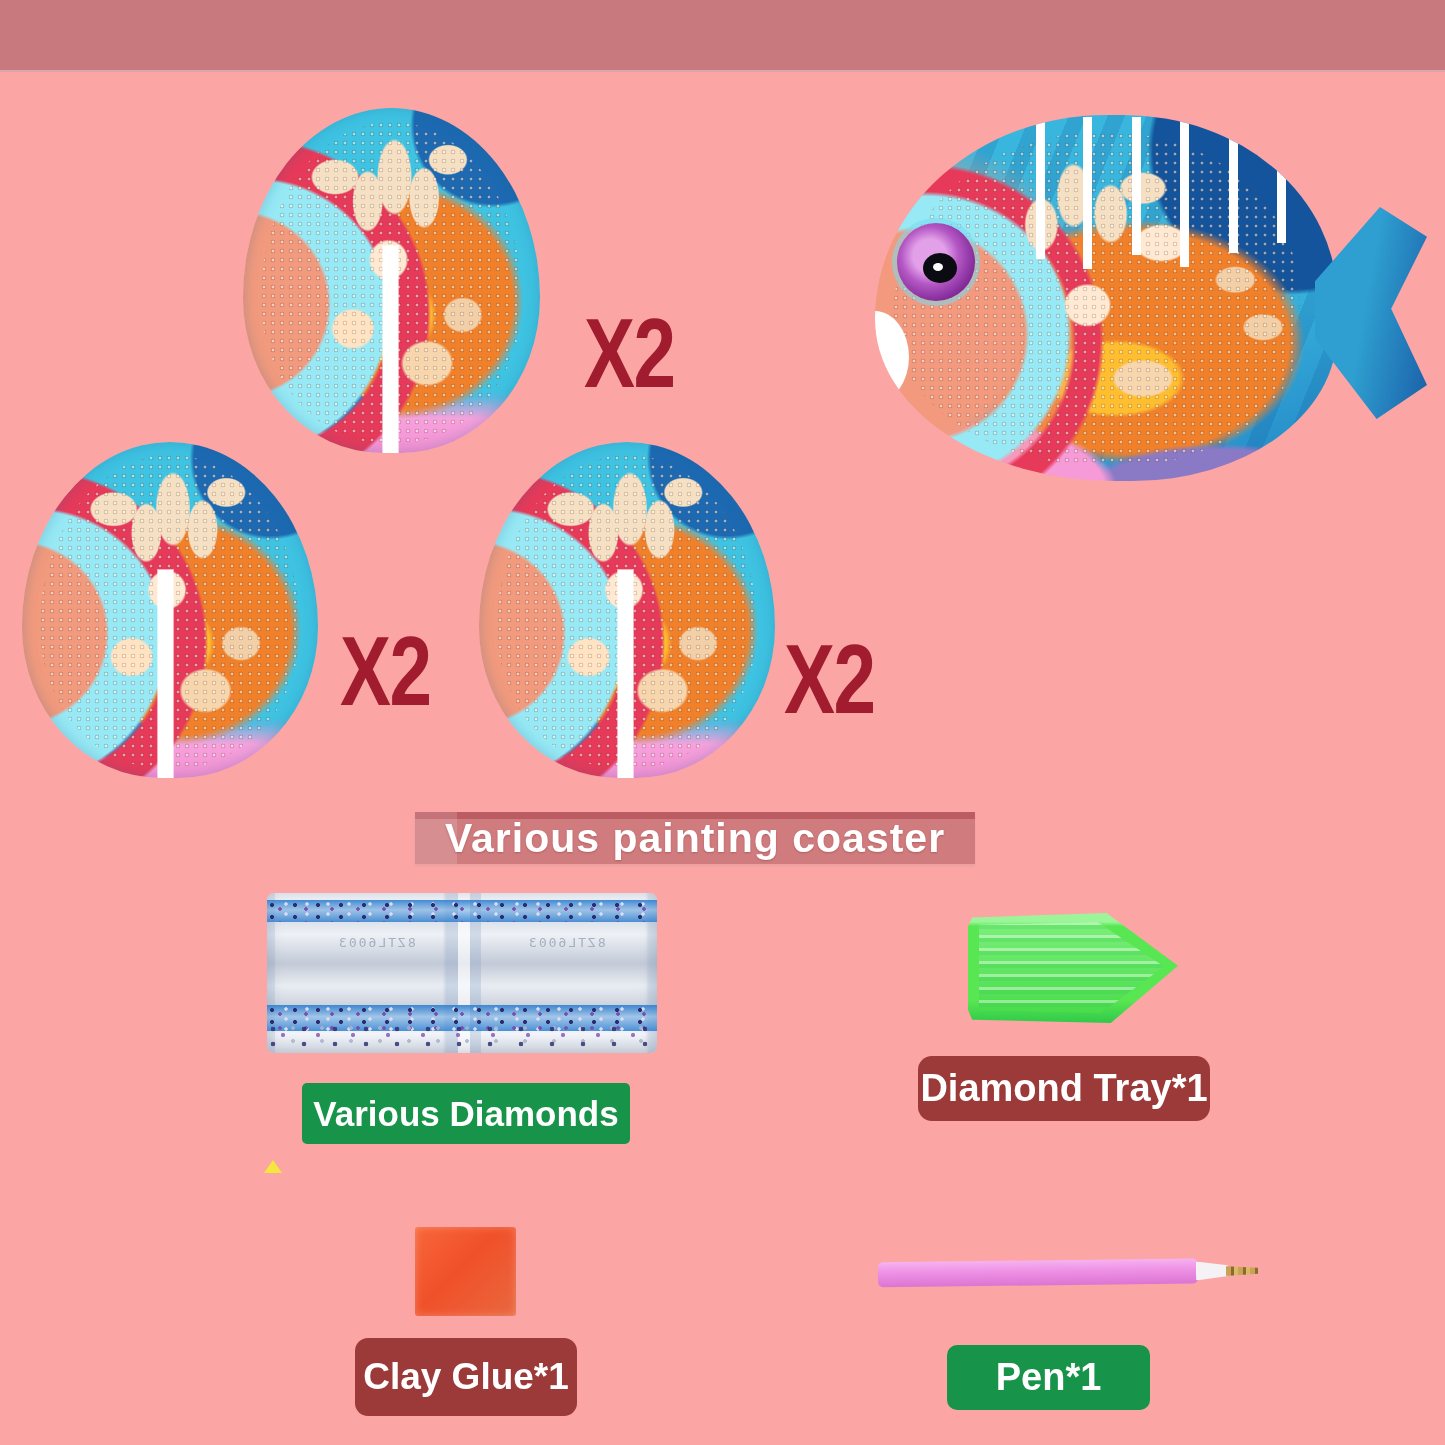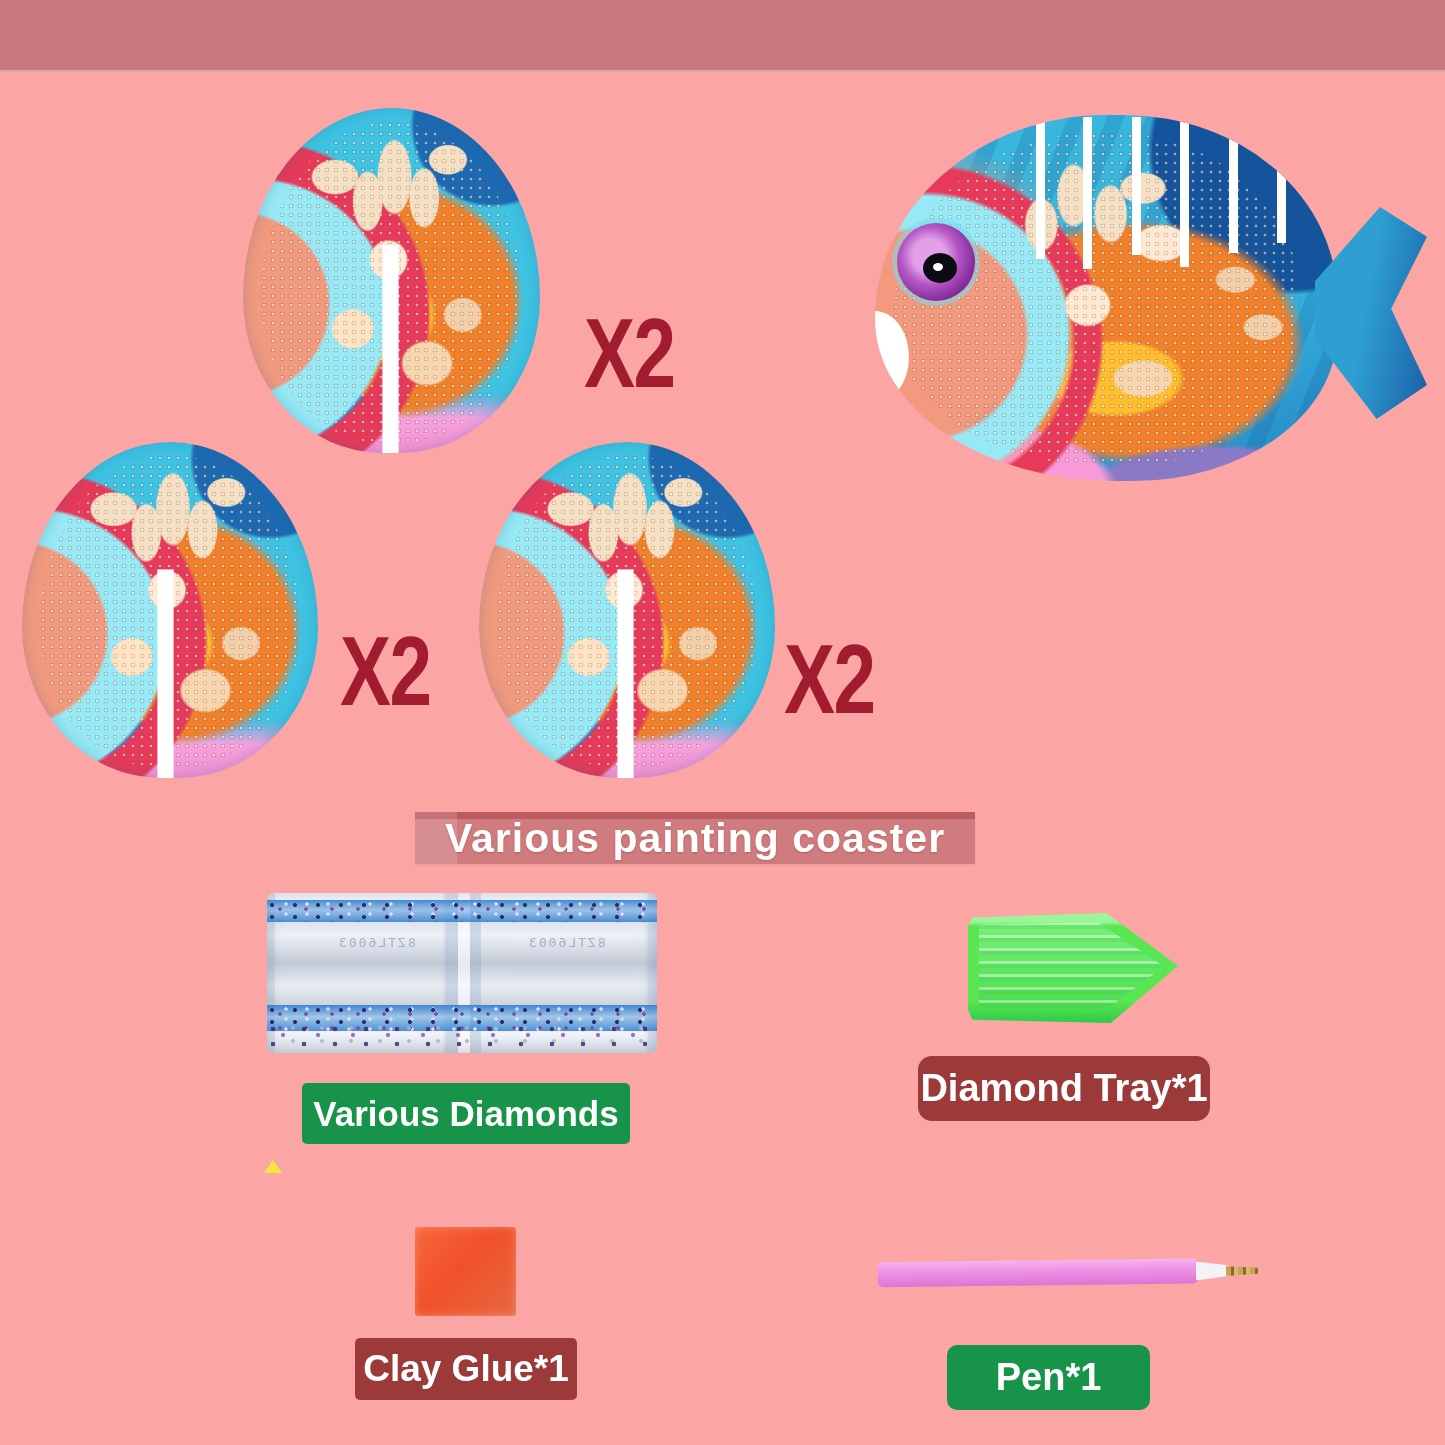--- a/index.html
+++ b/index.html
@@ -137,21 +137,21 @@
   }
 
   
   .lbl{
     display:flex;align-items:center;justify-content:center;color:#ffffff;font-weight:bold;white-space:nowrap;
   }
   .lbl.green{background:#18944a;}
   .lbl.red{background:#9c3939;}
   .lbl-various{left:302px;top:1083px;width:328px;height:61px;border-radius:5px;font-size:35px;}
   .lbl-tray{left:918px;top:1056px;width:292px;height:65px;border-radius:14px;font-size:38px;}
-  .lbl-glue{left:355px;top:1338px;width:222px;height:62px;border-radius:5px;font-size:37px;}
+  .lbl-glue{left:355px;top:1338px;width:222px;height:78px;border-radius:13px;font-size:37px;}
   .lbl-pen{left:947px;top:1345px;width:203px;height:65px;border-radius:10px;font-size:38px;}
 
   .yellow-tri{
     left:264px;top:1160px;width:0;height:0;
     border-left:9px solid transparent;border-right:9px solid transparent;border-bottom:13px solid #f5e63d;
   }
 
   
   .tray{
     left:968px;top:913px;width:210px;height:110px;

